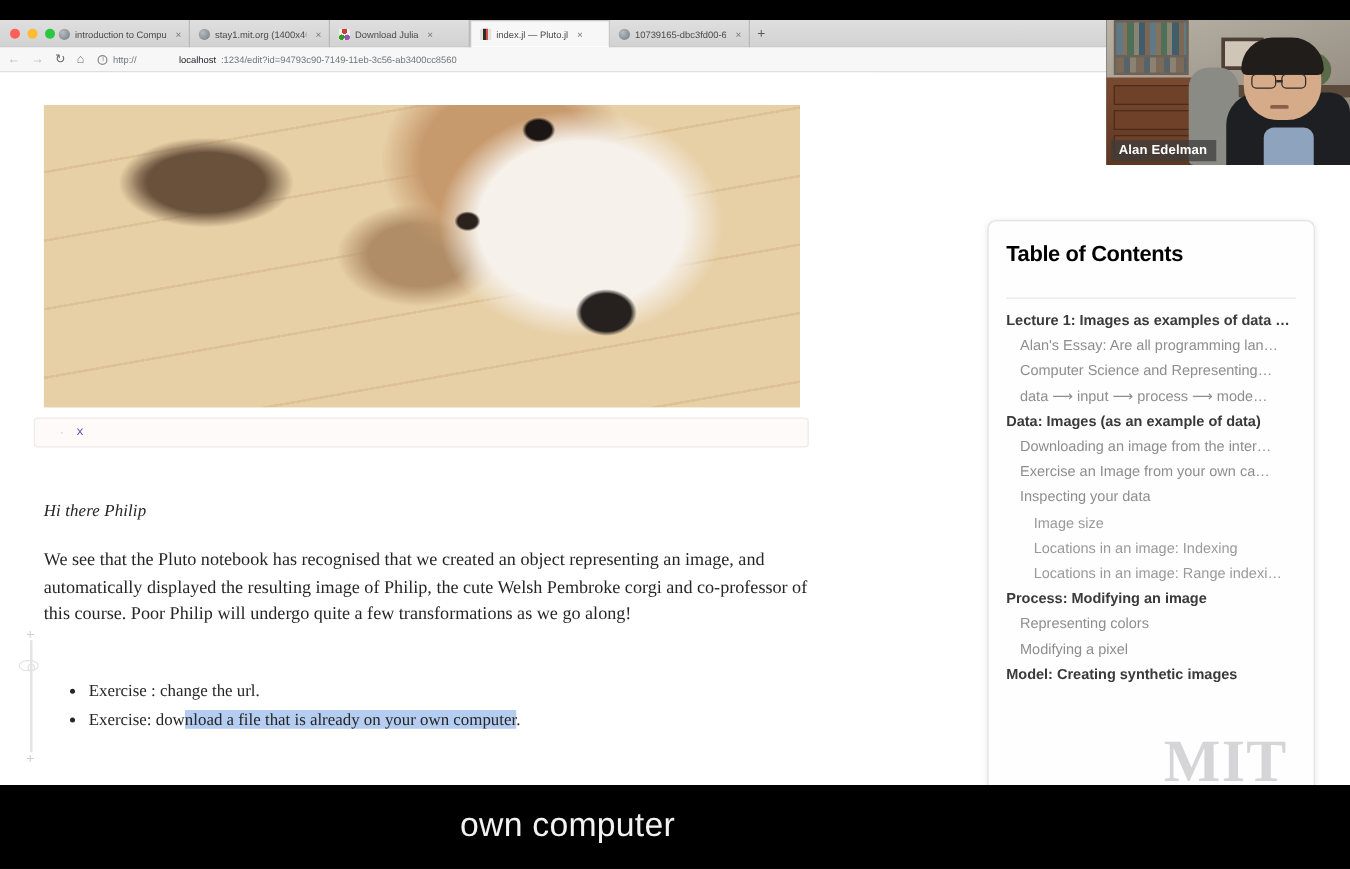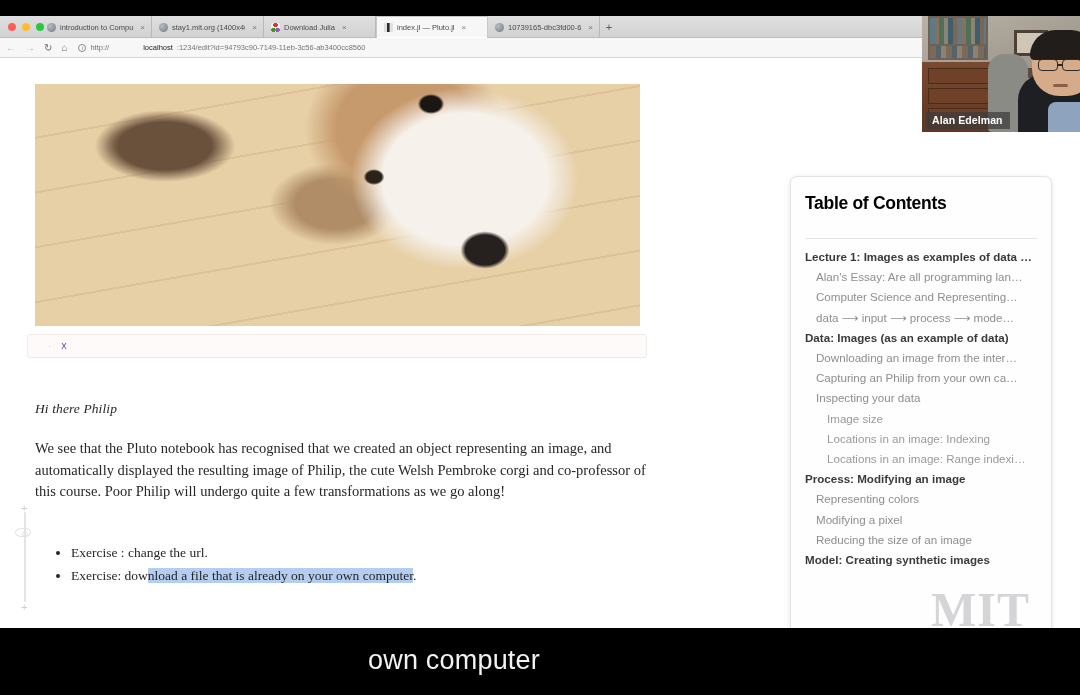--- a/index.html
+++ b/index.html
@@ -245,21 +245,21 @@
     font-size: 48px; font-weight: bold;
     color: rgba(120,120,130,.30);
     letter-spacing: 1px;
     line-height: 1;
     pointer-events: none;
   }
 
   
   #webcam {
     position: absolute; right: 0; top: 16px;
-    width: 158px; height: 116px;
+    width: 195px; height: 116px;
     overflow: hidden;
     background: #2a2520;
   }
   #wc-scene { position: absolute; inset: 0; }
   .wc-wall { position:absolute; inset:0; background: linear-gradient(160deg,#b9b2a4,#8e8madd); background: linear-gradient(160deg,#b9b3a6 0%, #9a9287 60%, #7d766c 100%); }
   .wc-shelf { position: absolute; left: 6px; top: 0; width: 60px; height: 44px; background: #6e6257; }
   .wc-books { position: absolute; left: 8px; top: 2px; width: 56px; height: 26px;
     background: repeating-linear-gradient(90deg,
       #5d7a86 0 5px, #86715e 5px 9px, #4e6f58 9px 14px, #8a8474 14px 18px, #3f5d6b 18px 23px, #7d6654 23px 27px); }
   .wc-books2 { position: absolute; left: 8px; top: 30px; width: 56px; height: 12px;
@@ -396,29 +396,28 @@
 
       <div id="toc">
         <h2>Table of Contents</h2>
         <div class="rule"></div>
         <div class="row lvl-h1">Lecture 1: Images as examples of data …</div>
         <div class="row lvl-h2">Alan's Essay: Are all programming lan…</div>
         <div class="row lvl-h2">Computer Science and Representing…</div>
         <div class="row lvl-h2">data ⟶ input ⟶ process ⟶ mode…</div>
         <div class="row lvl-h1">Data: Images (as an example of data)</div>
         <div class="row lvl-h2">Downloading an image from the inter…</div>
-        <div class="row lvl-h2">Capturing an Philip from your own ca…</div>
+        <div class="row lvl-h2">Exercise an Image from your own ca…</div>
         <div class="row lvl-h2">Inspecting your data</div>
         <div class="row lvl-h3">Image size</div>
         <div class="row lvl-h3">Locations in an image: Indexing</div>
         <div class="row lvl-h3">Locations in an image: Range indexi…</div>
         <div class="row lvl-h1">Process: Modifying an image</div>
         <div class="row lvl-h2">Representing colors</div>
         <div class="row lvl-h2">Modifying a pixel</div>
-        <div class="row lvl-h2">Reducing the size of an image</div>
         <div class="row lvl-h1">Model: Creating synthetic images</div>
       </div>
 
       <div id="mit">MIT</div>
 
     </div>
   </div>
 
   <div id="webcam">
     <div id="wc-scene">

